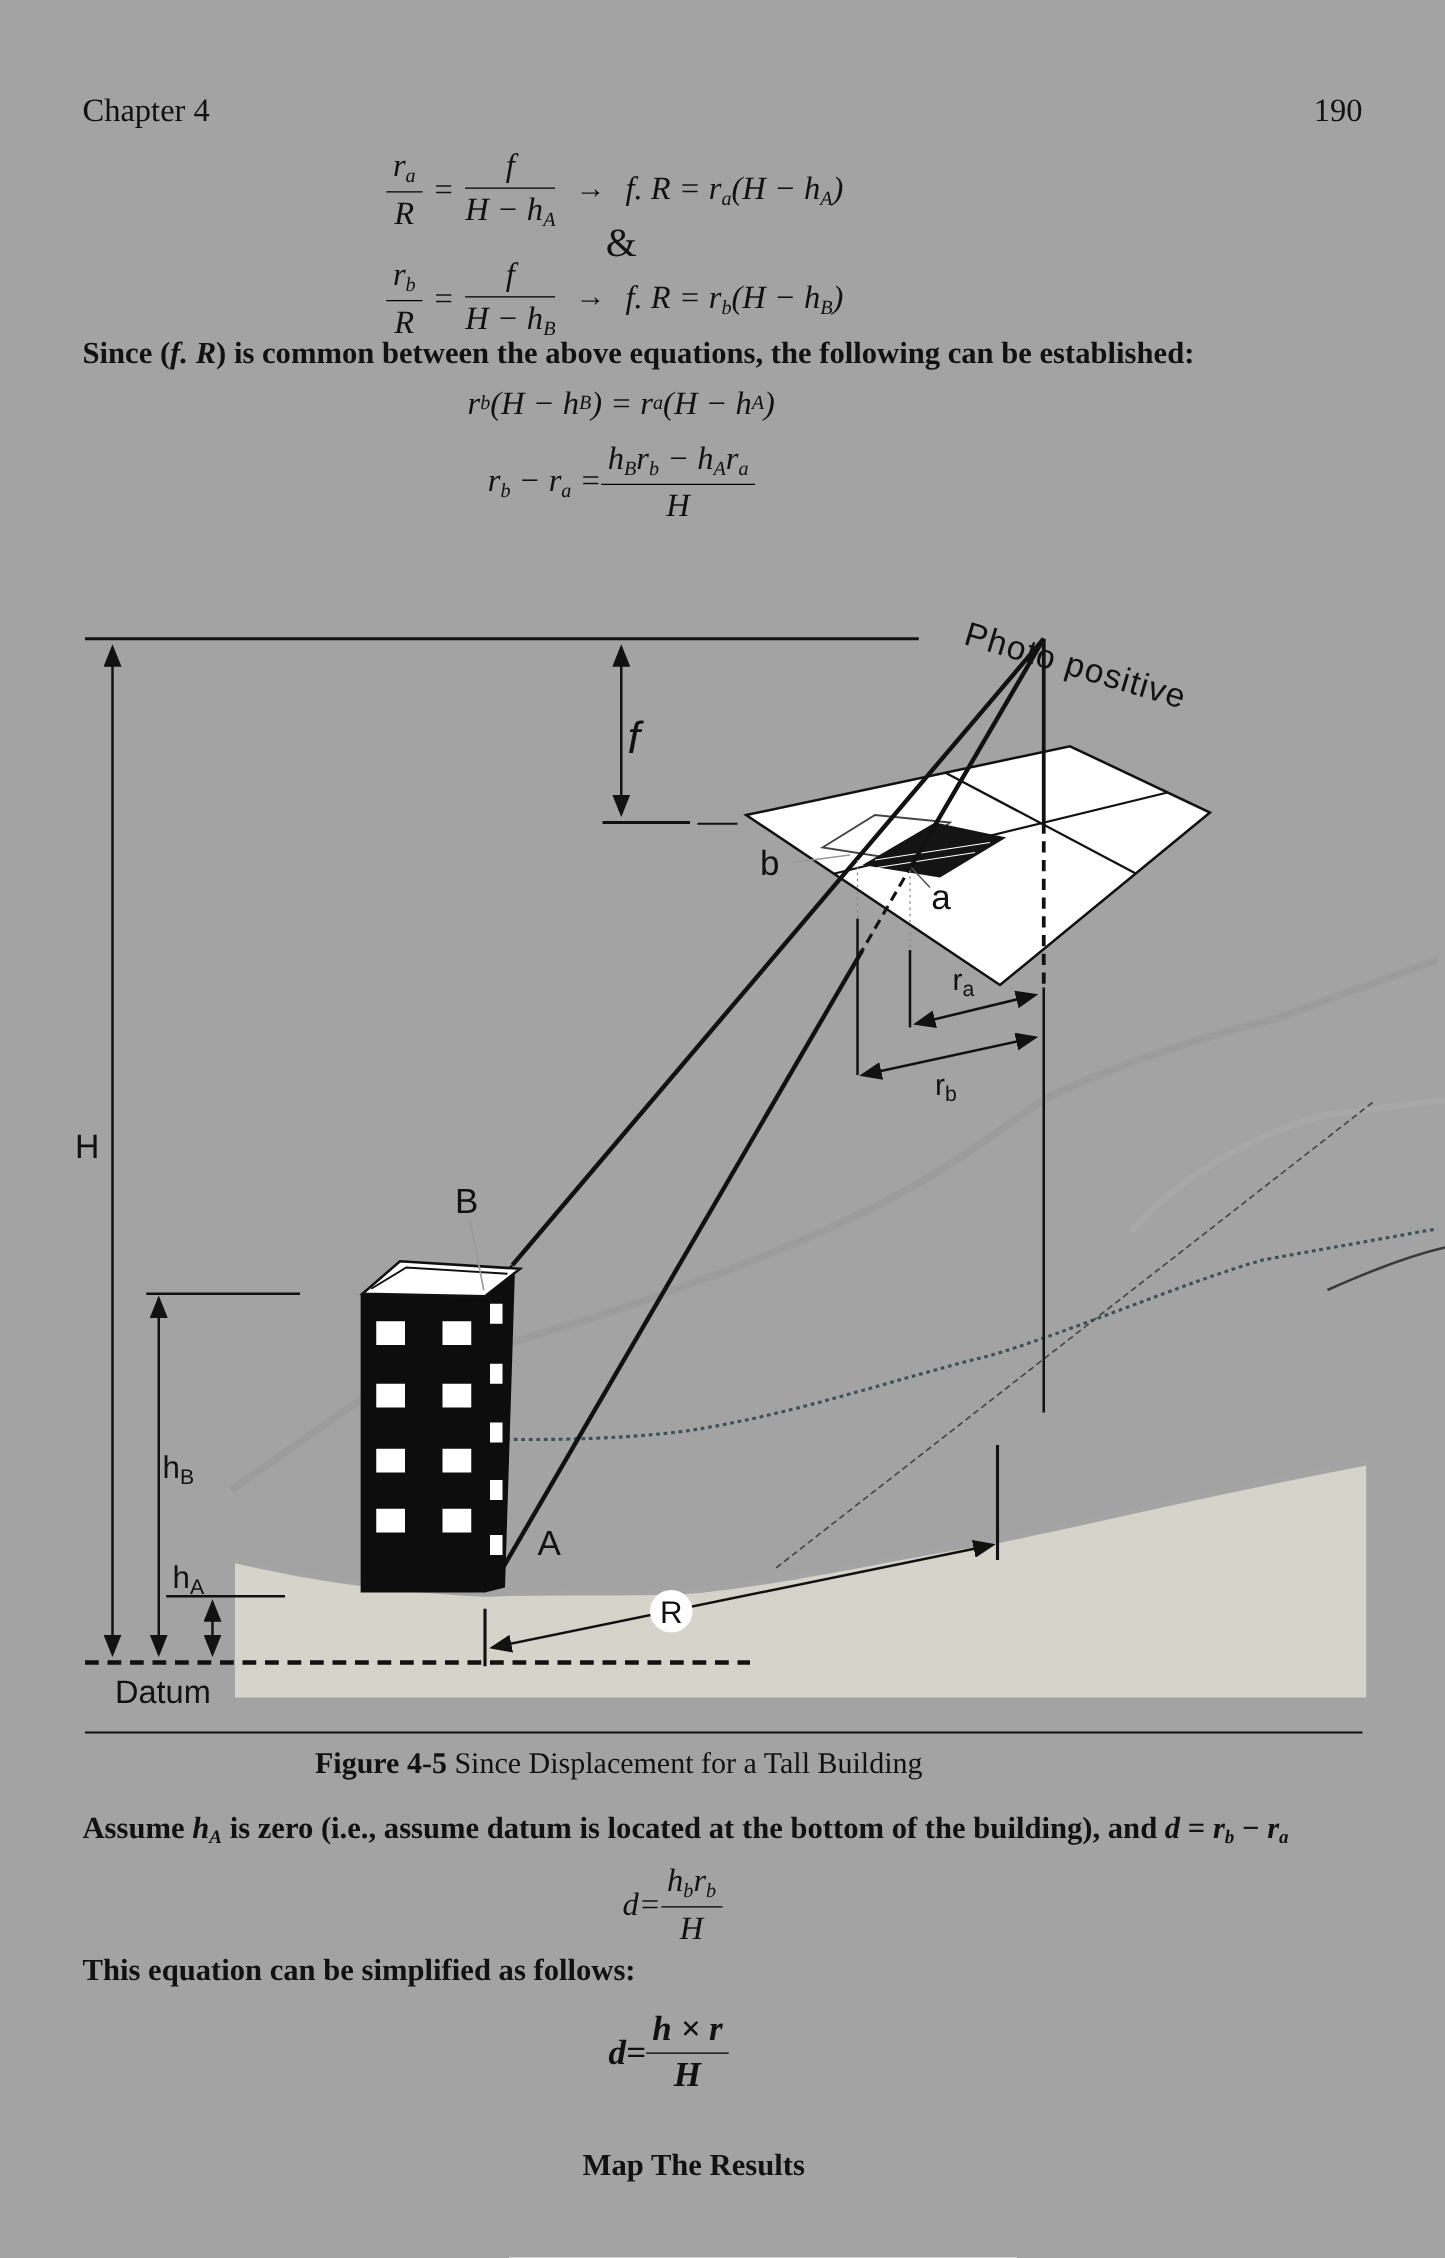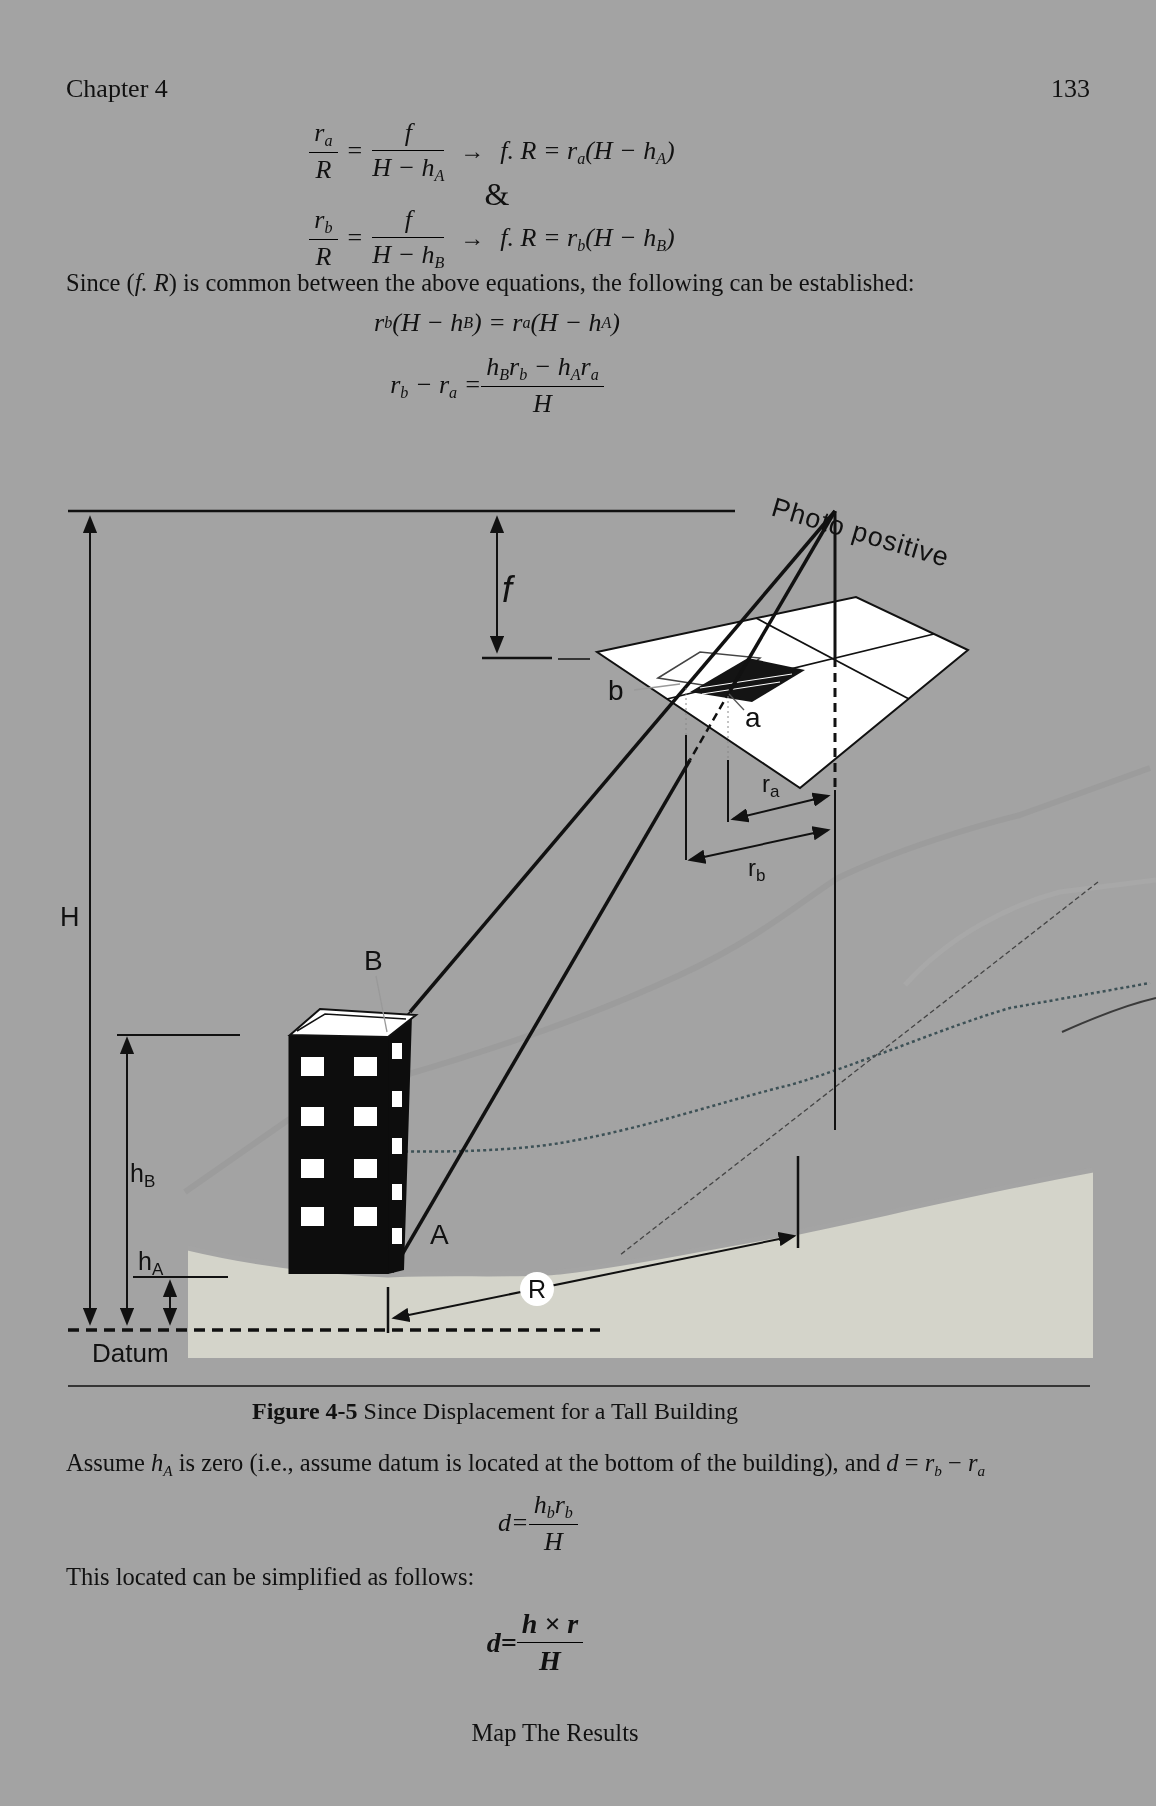--- a/index.html
+++ b/index.html
@@ -1,19 +1,19 @@
 <!DOCTYPE html>
 <html><head>
 <meta charset="utf-8">
 <style>
   html,body{margin:0;padding:0;background:#ffffff;}
   .page{position:relative;width:1156px;height:1806px;background:#a3a3a3;overflow:hidden;
         font-family:"Liberation Serif",serif;color:#111;}
   .abs{position:absolute;left:0;width:100%;}
-  .txt{font-size:24.5px;line-height:1.25;}
+  .txt{font-size:24.5px;line-height:1.25;font-weight:bold;}
   .margined{padding:0 66px;box-sizing:border-box;}
   .header-row{display:flex;justify-content:space-between;font-size:26px;}
   
   .eqrow{display:flex;justify-content:center;align-items:center;
          font-family:"Liberation Serif",serif;font-style:italic;font-size:26px;}
   .eqrow .up{font-style:normal;}
   .frac{display:inline-block;vertical-align:middle;text-align:center;}
   .frac .top{display:block;border-bottom:1.8px solid #000;padding:0 5px 2px;}
   .frac .bot{display:block;padding-top:2px;}
   .sub{font-size:0.62em;font-style:italic;vertical-align:-0.3em;letter-spacing:0;}
@@ -30,21 +30,21 @@
   .svgsub{font-size:17px;}
   .serif-it{font-family:"Liberation Serif",serif;font-style:italic;}
 </style>
 </head>
 <body>
 
 <div class="page">
 
   <div class="abs margined header-row" style="top:74px;">
     <span>Chapter 4</span>
-    <span>133</span>
+    <span>190</span>
   </div>
 
   <div class="abs eqrow" style="top:118px;transform:translateX(-86px);">
     <span class="frac">
       <span class="top"><span>r</span><span class="sub">a</span></span>
       <span class="bot">R</span>
     </span>
     <span class="up" style="margin:0 10px;">=</span>
     <span class="frac">
       <span class="top">f</span>
@@ -217,21 +217,21 @@
 
   <div class="abs eqrow" style="top:1490px;transform:translateX(-40px);">
     <span>d</span>
       <span> = </span>
     <span class="frac">
       <span class="top"><span>h</span><span class="sub">b</span><span>r</span><span class="sub">b</span></span>
       <span class="bot">H</span>
     </span>
   </div>
 
-  <div class="abs margined txt" style="top:1562px;">This located can be simplified as follows:</div>
+  <div class="abs margined txt" style="top:1562px;">This equation can be simplified as follows:</div>
 
   <div class="abs eqrow eq-bold" style="top:1608px;transform:translateX(-43px);">
     <span>d</span>
       <span> = </span>
     <span class="frac">
       <span class="top">h × r</span>
       <span class="bot">H</span>
     </span>
   </div>
 

